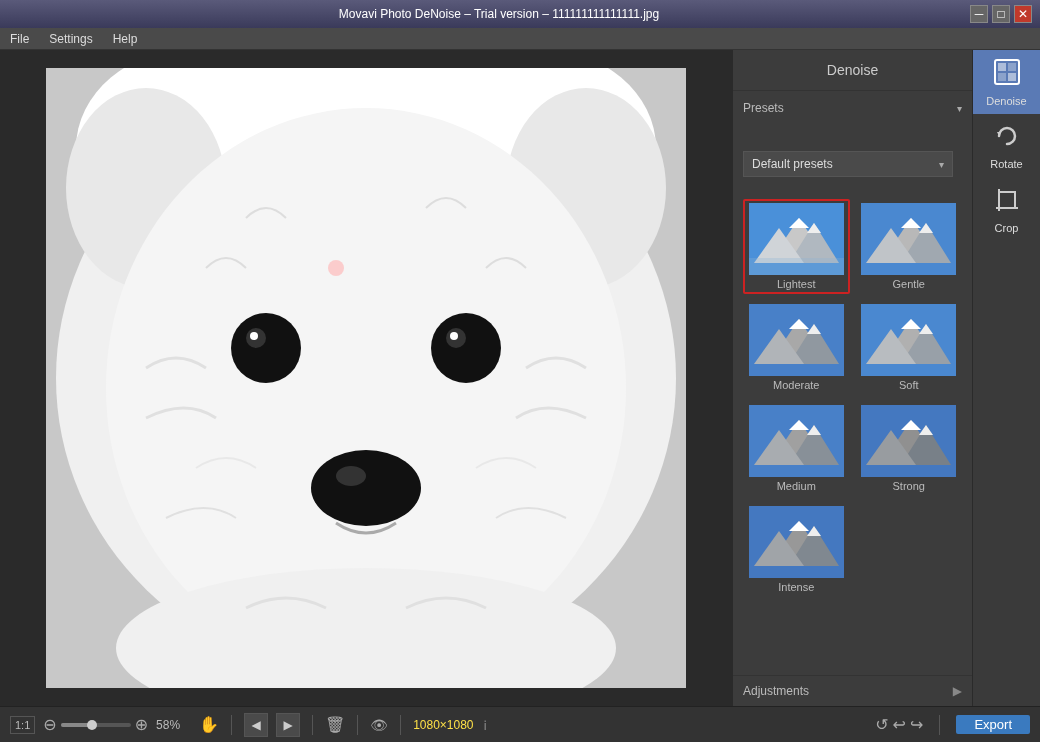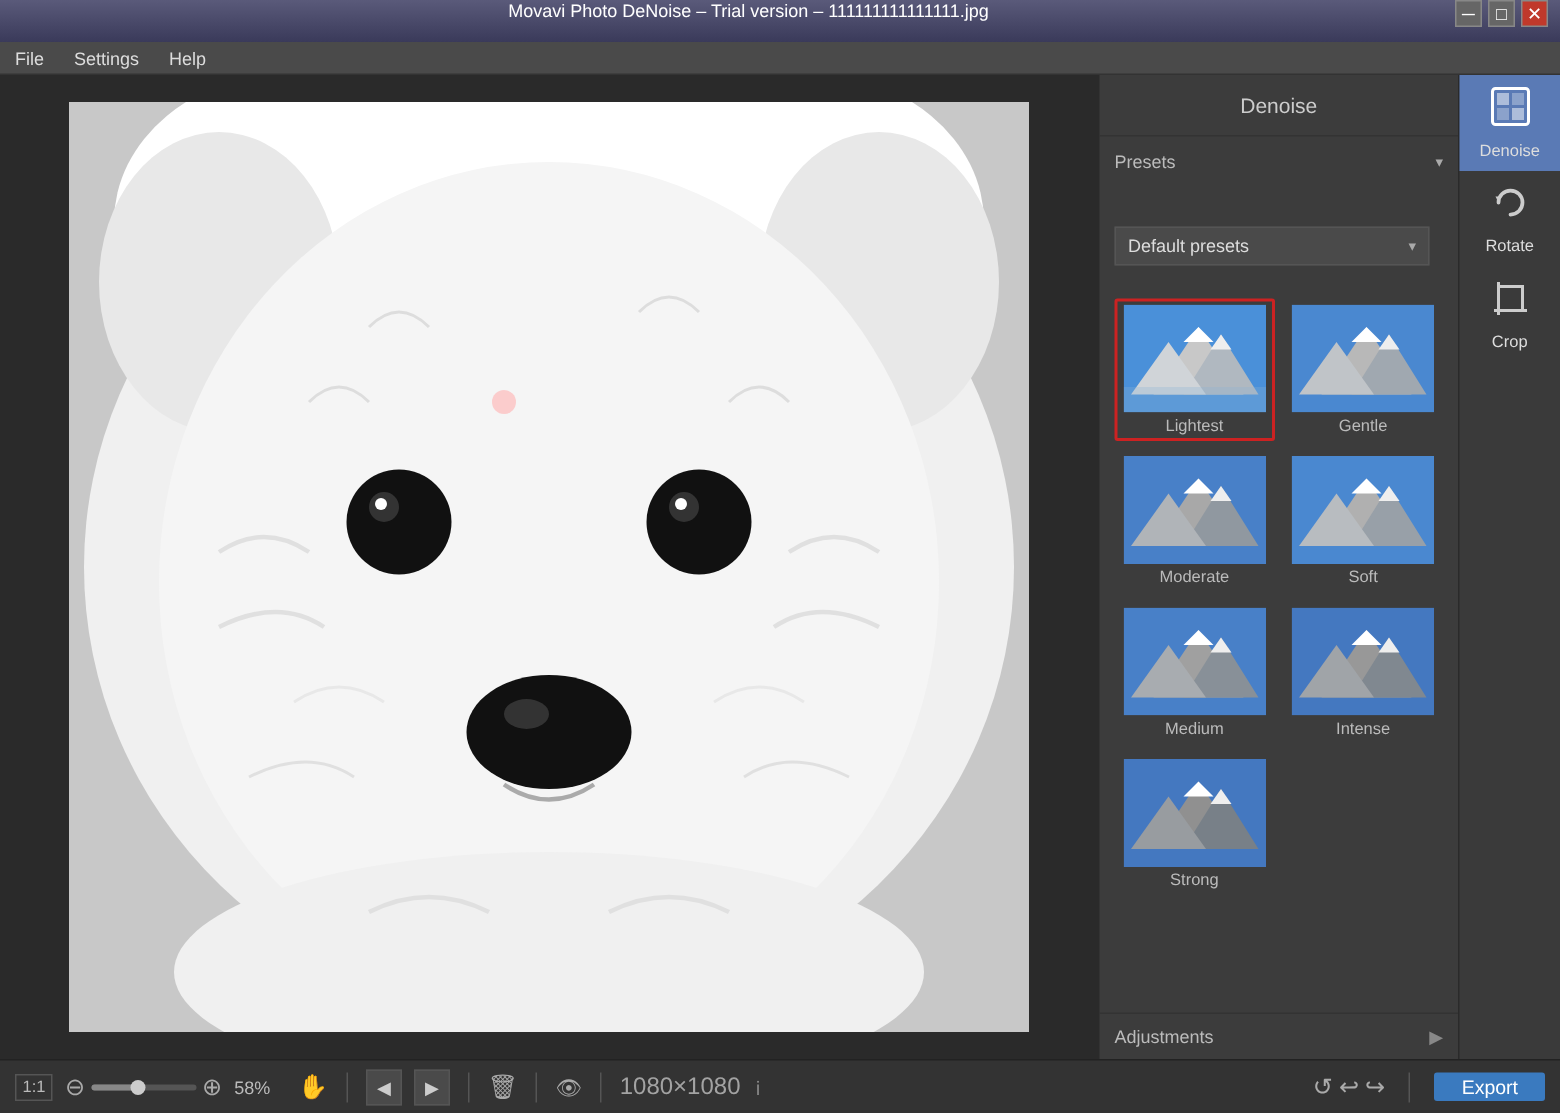--- a/index.html
+++ b/index.html
@@ -12,21 +12,21 @@
       color: #ddd;
       overflow: hidden;
       user-select: none;
     }
 
     
     #titlebar {
       height: 28px;
       background: linear-gradient(to bottom, #5a5a7a, #3a3a5a);
       display: flex;
-      align-items: flex-start;
+      align-items: center;
       justify-content: space-between;
       padding: 0 8px;
       color: #fff;
       font-size: 12px;
     }
     #titlebar-title { flex: 1; text-align: center; }
     #titlebar-controls { display: flex; gap: 4px; }
     .tb-btn {
       width: 18px; height: 18px;
       display: flex; align-items: center; justify-content: center;
@@ -261,21 +261,21 @@
       width: 24px; height: 24px;
       background: #4a4a4a;
       border: 1px solid #555;
       color: #ccc;
       display: flex; align-items: center; justify-content: center;
       cursor: pointer; font-size: 12px;
     }
 
     .delete-btn { color: #aaa; font-size: 16px; cursor: pointer; }
     .view-btn { color: #aaa; font-size: 14px; cursor: pointer; }
-    .dims { color: #a3a3a3; font-size: 16px; }
+    .dims { color: #fde047; font-size: 12px; }
     .info-btn { color: #888; font-size: 12px; cursor: pointer; }
 
     .spacer { flex: 1; }
 
     .rotate-btns { display: flex; gap: 4px; align-items: center; }
     .rot-btn { color: #aaa; font-size: 16px; cursor: pointer; }
 
     .export-btn {
       background: #3a7abf;
       color: #fff;
@@ -450,42 +450,42 @@
               <polygon points="65,20 72,30 58,30" fill="#eeeeee"></polygon>
             </svg>
           </div>
           <span class="preset-label">Medium</span>
         </div>
 
         <div class="preset-item">
           <div class="preset-thumb">
             <svg class="mountain-svg" viewBox="0 0 95 72" xmlns="http://www.w3.org/2000/svg">
               <rect width="95" height="72" fill="#4478c0"></rect>
+              <polygon points="20,60 50,15 80,60" fill="#909090"></polygon>
+              <polygon points="40,60 65,20 90,60" fill="#788088"></polygon>
+              <polygon points="5,60 30,25 55,60" fill="#989ca0"></polygon>
+              <polygon points="50,15 60,25 40,25" fill="#ffffff"></polygon>
+              <polygon points="65,20 72,30 58,30" fill="#eeeeee"></polygon>
+            </svg>
+          </div>
+          <span class="preset-label">Strong</span>
+        </div>
+
+        <div class="preset-item">
+          <div class="preset-thumb">
+            <svg class="mountain-svg" viewBox="0 0 95 72" xmlns="http://www.w3.org/2000/svg">
+              <rect width="95" height="72" fill="#4478c0"></rect>
               <polygon points="20,60 50,15 80,60" fill="#989898"></polygon>
               <polygon points="40,60 65,20 90,60" fill="#808890"></polygon>
               <polygon points="5,60 30,25 55,60" fill="#a0a4a8"></polygon>
               <polygon points="50,15 60,25 40,25" fill="#ffffff"></polygon>
               <polygon points="65,20 72,30 58,30" fill="#eeeeee"></polygon>
             </svg>
           </div>
           <span class="preset-label">Intense</span>
-        </div>
-
-        <div class="preset-item">
-          <div class="preset-thumb">
-            <svg class="mountain-svg" viewBox="0 0 95 72" xmlns="http://www.w3.org/2000/svg">
-              <rect width="95" height="72" fill="#4478c0"></rect>
-              <polygon points="20,60 50,15 80,60" fill="#909090"></polygon>
-              <polygon points="40,60 65,20 90,60" fill="#788088"></polygon>
-              <polygon points="5,60 30,25 55,60" fill="#989ca0"></polygon>
-              <polygon points="50,15 60,25 40,25" fill="#ffffff"></polygon>
-              <polygon points="65,20 72,30 58,30" fill="#eeeeee"></polygon>
-            </svg>
-          </div>
-          <span class="preset-label">Strong</span>
         </div>
 
       </div>
 
       <div id="adjustments-row">
         <span class="adj-label">Adjustments</span>
         <span class="adj-arrow">▶</span>
       </div>
     </div>
 

